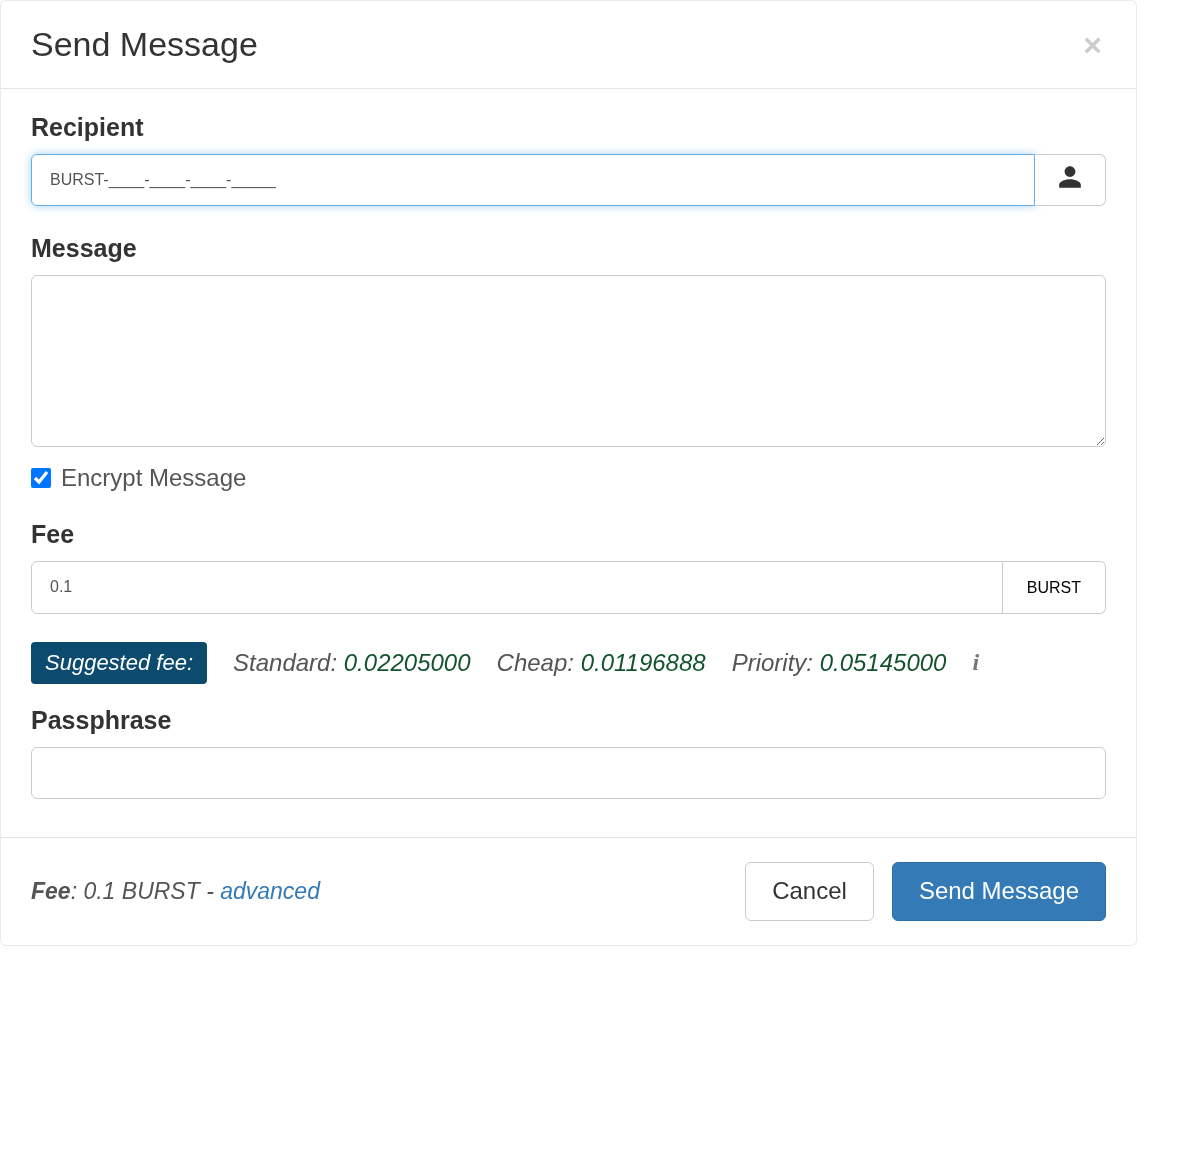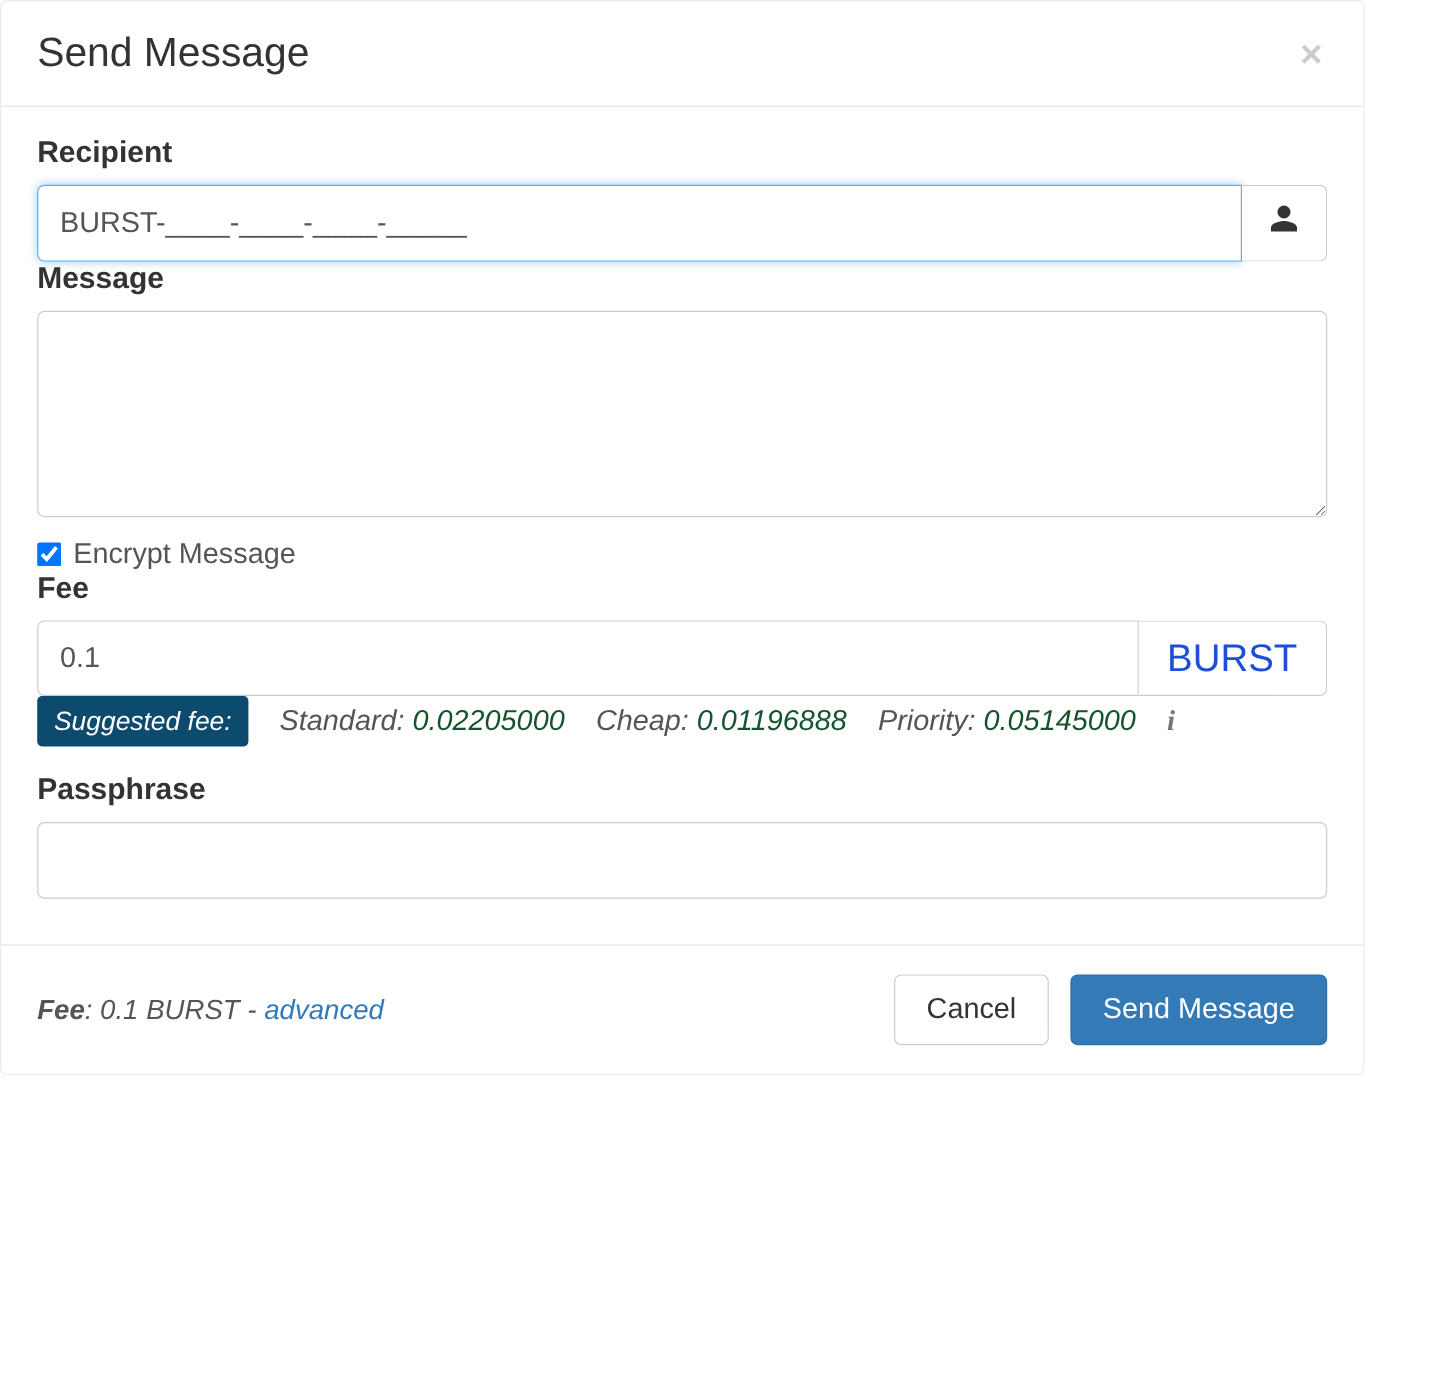--- a/index.html
+++ b/index.html
@@ -37,36 +37,37 @@
       font-weight: 700;
       color: #ccc;
       cursor: pointer;
       line-height: 1;
       padding: 0 4px;
     }
     .modal-body {
       padding: 24px 30px 30px 30px;
     }
     .form-group {
+      margin-bottom: 28px;
     }
     .form-label {
       display: block;
       font-size: 25px;
       font-weight: 700;
       color: #333;
       margin-bottom: 12px;
     }
     .input-group {
       display: flex;
       width: 100%;
     }
     .form-control {
       width: 100%;
       padding: 14px 18px;
-      font-size: 24px;
+      font-size: 16px;
       color: #555;
       background: #fff;
       border: 1px solid #ccc;
       border-radius: 6px;
       line-height: 1.4;
     }
     .focused {
       border-color: #66afe9;
       box-shadow: 0 0 8px rgba(102,175,233,0.6);
     }
@@ -92,22 +93,22 @@
     .input-addon-static {
       display: flex;
       align-items: center;
       justify-content: center;
       padding: 0 24px;
       background: #fff;
       border: 1px solid #ccc;
       border-left: none;
       border-top-right-radius: 6px;
       border-bottom-right-radius: 6px;
-      font-size: 32px;
-      color: #1d4ed8;
+      font-size: 16px;
+      color: #000000;
     }
     textarea.form-control {
       height: 172px;
       resize: vertical;
     }
     .checkbox-wrap {
       display: flex;
       align-items: center;
       gap: 10px;
       margin-top: 14px;

